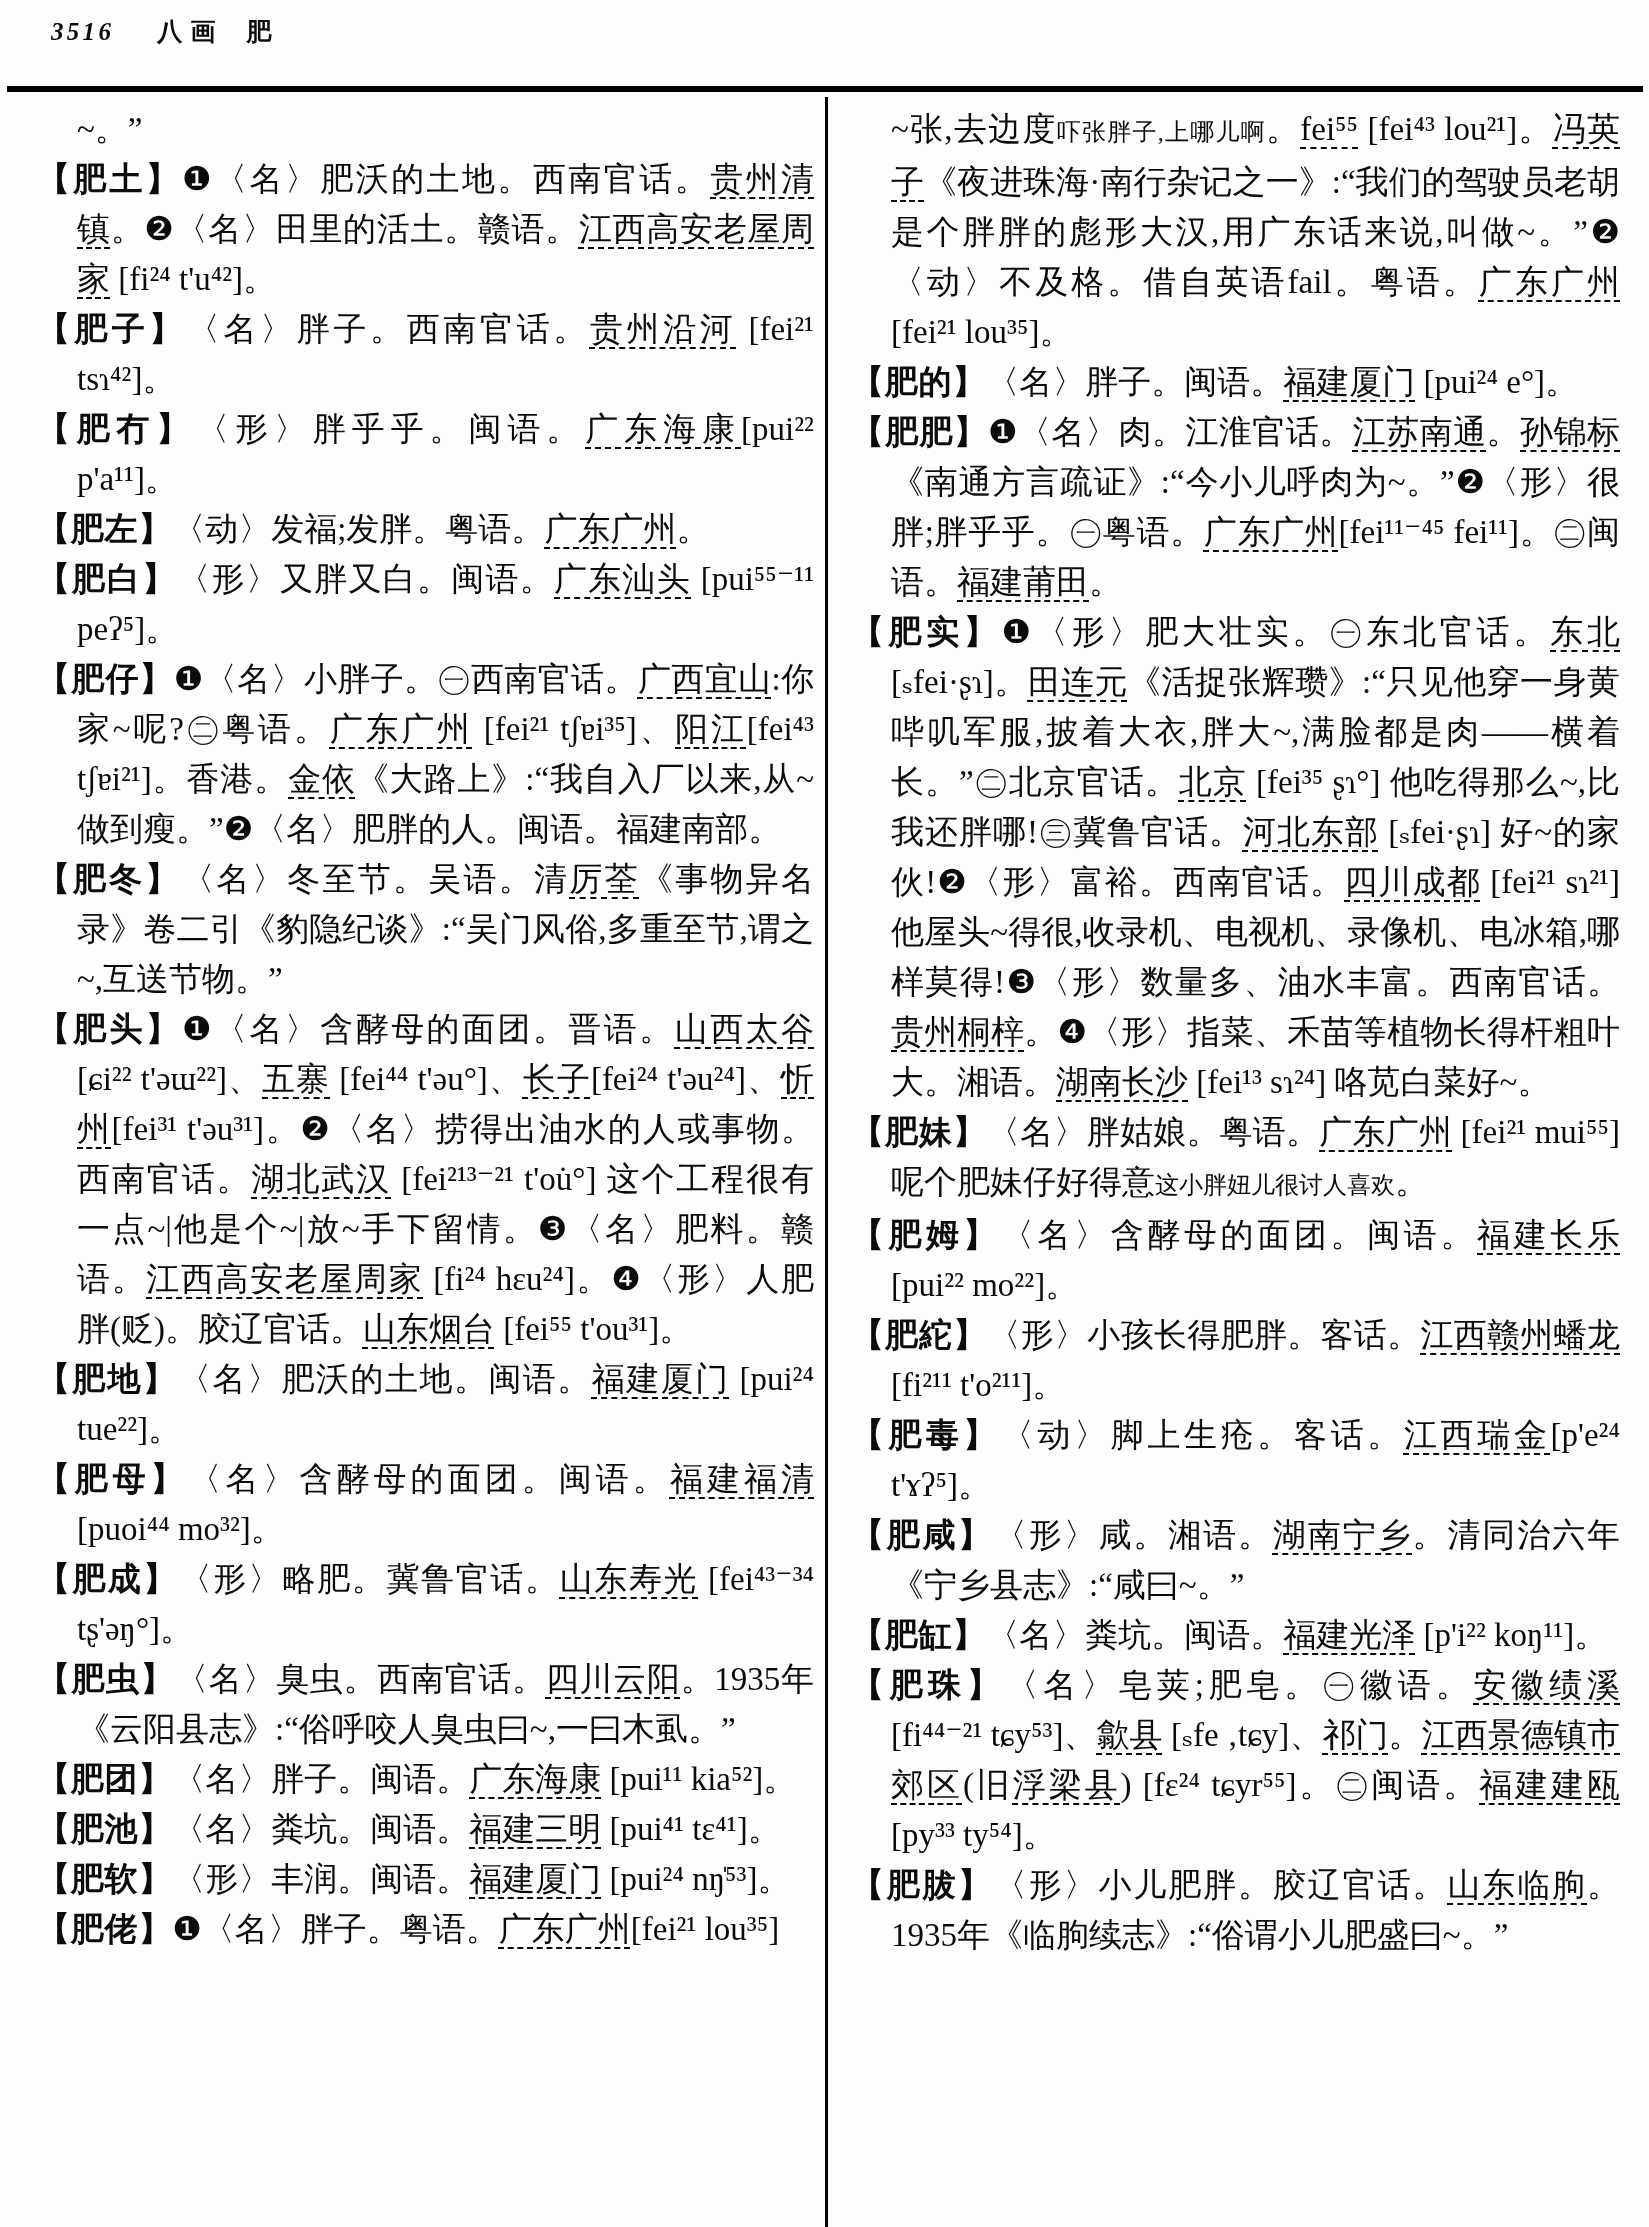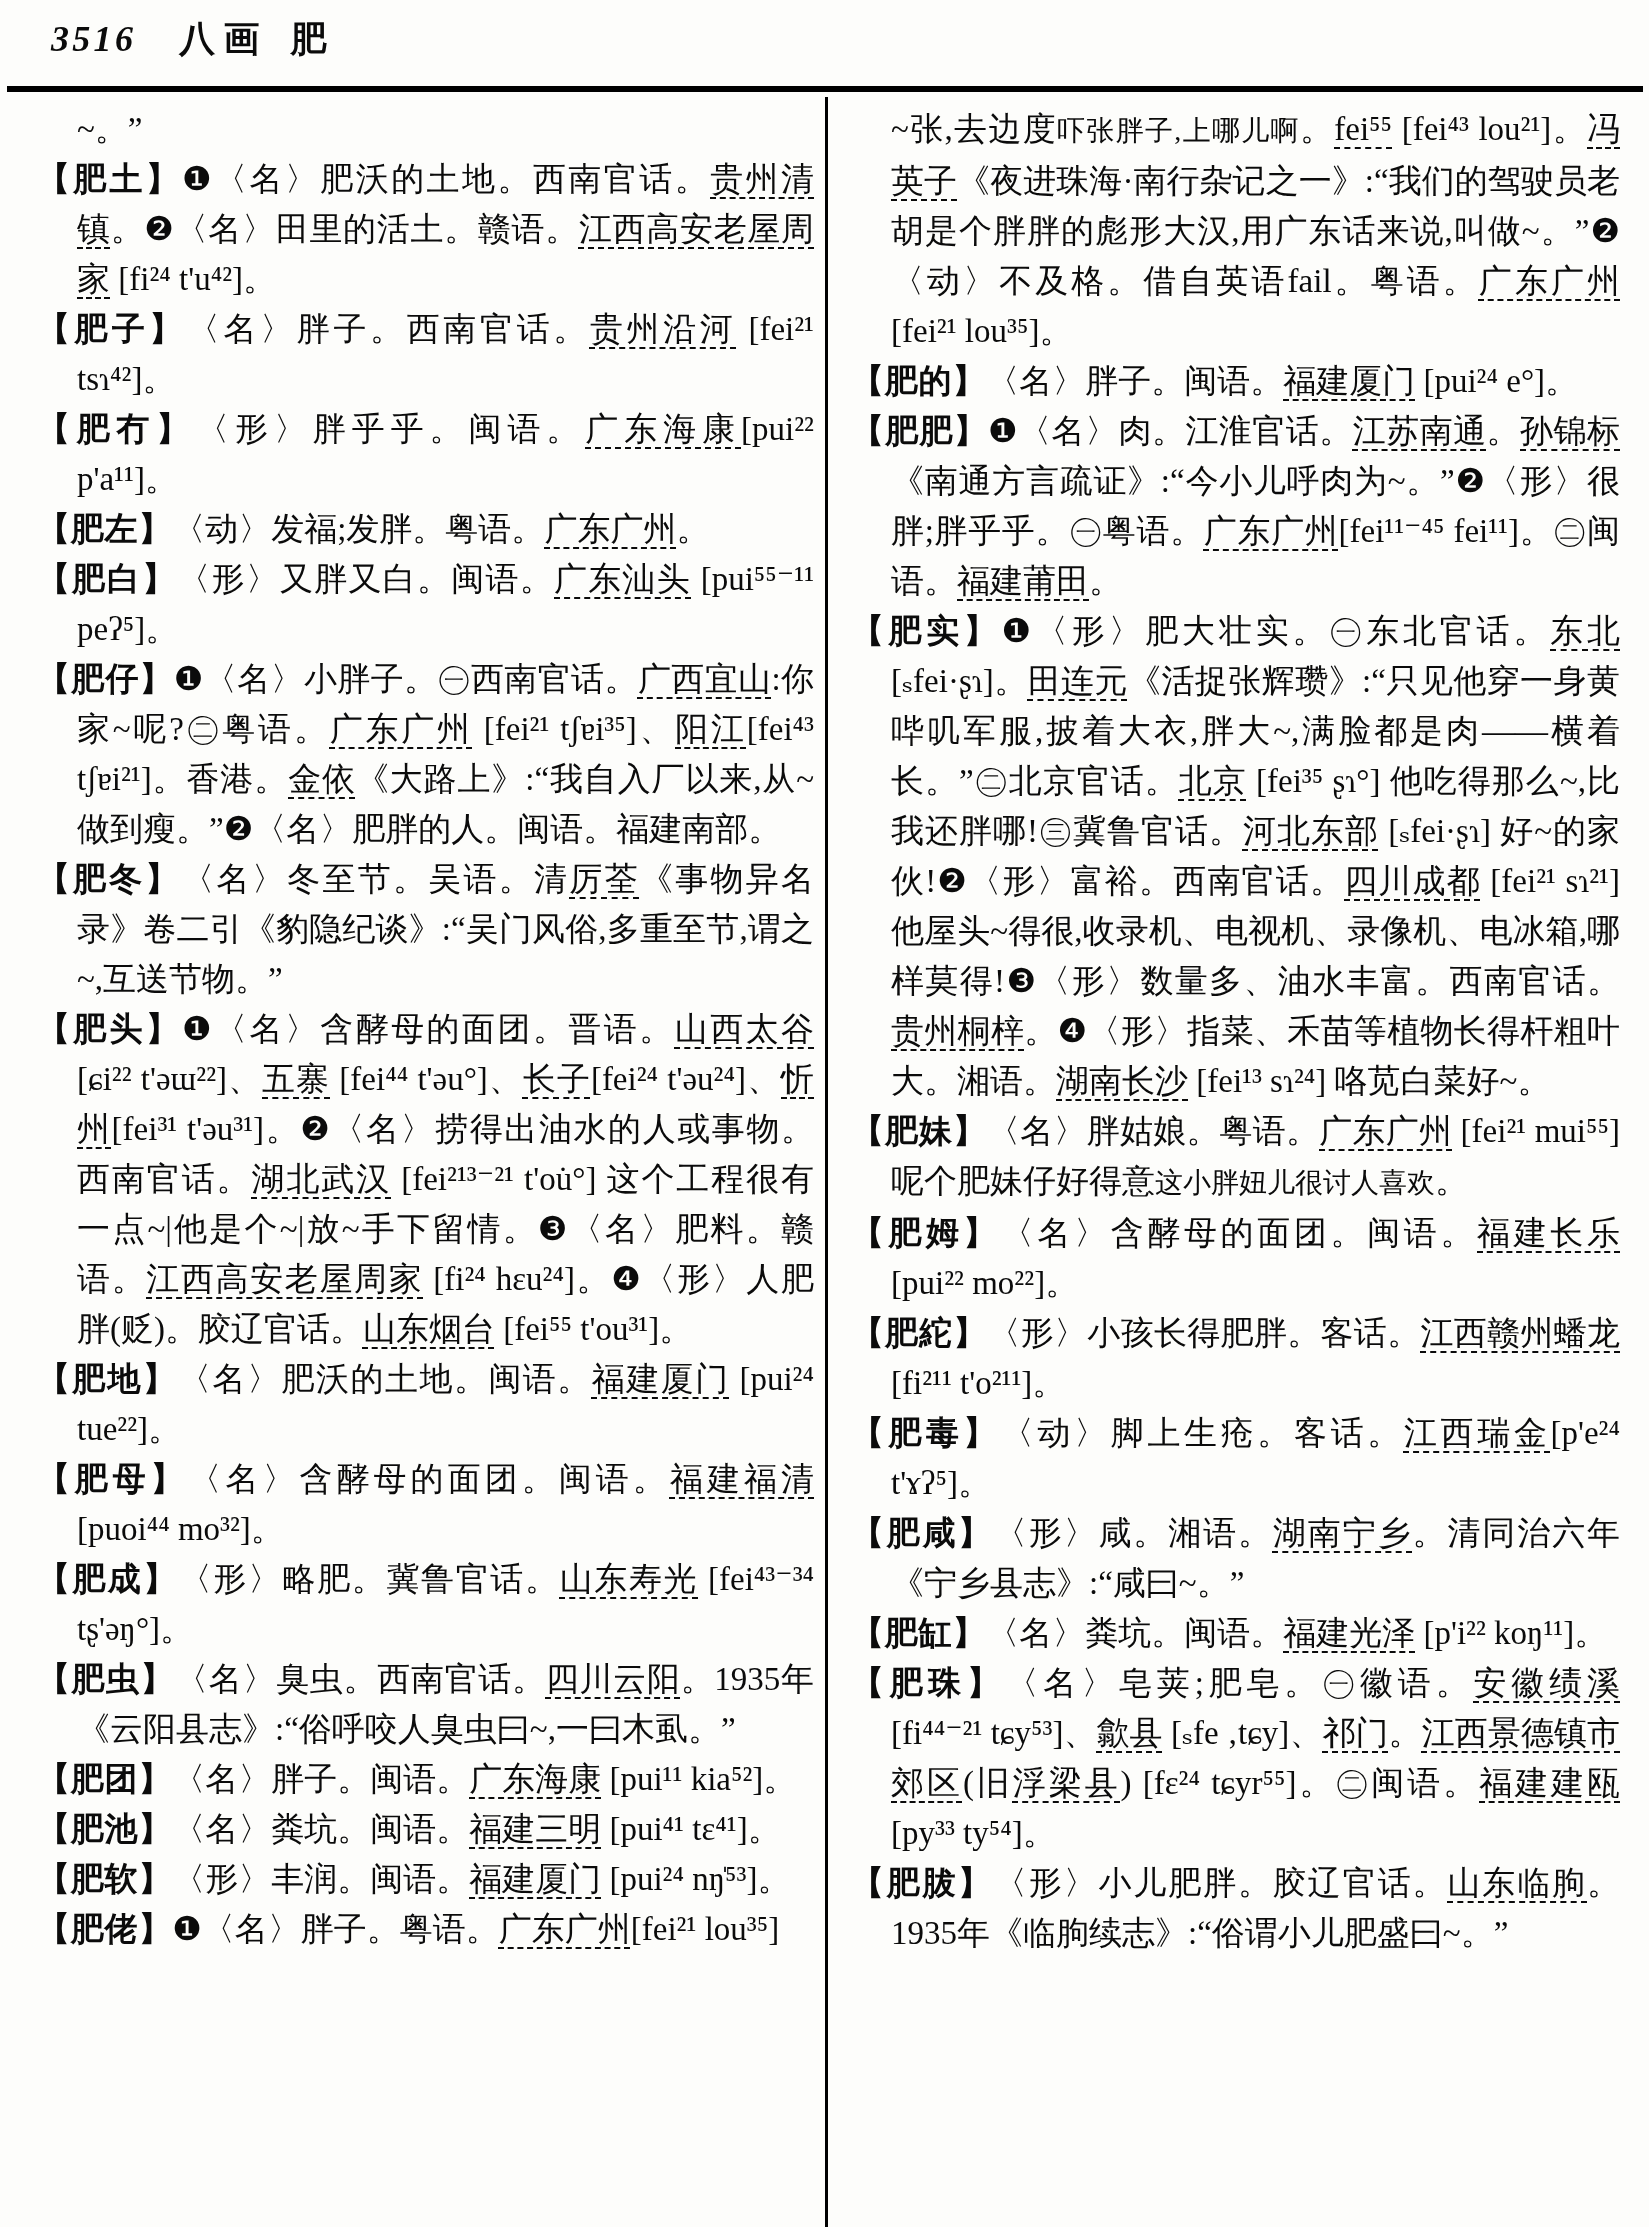--- a/index.html
+++ b/index.html
@@ -6,21 +6,21 @@
   .page{
     position:relative;
     width:1650px;height:2227px;
     background:#fdfdfb;
     color:#0b0b0b;
     font-family:"Liberation Serif","DejaVu Serif",serif;
     overflow:hidden;
   }
   .header{
     position:absolute;top:15px;left:51px;
-    font-size:36px;font-weight:700;
+    font-size:25px;font-weight:700;
     white-space:nowrap;
   }
   .pageno{font-style:italic;letter-spacing:3.3px;}
   .section{margin-left:43px;letter-spacing:8.2px;}
   .hwchar{margin-left:23px;letter-spacing:0;}
   .toprule{
     position:absolute;top:86px;left:6.6px;right:6.6px;height:5.8px;
     background:#000;
   }
   .divider{
@@ -39,21 +39,21 @@
     margin:0;padding-left:40px;text-indent:-40px;
   }
   p.cont{text-indent:0;}
   .hw{font-weight:700;letter-spacing:0.8px;}
   .u{
     text-decoration:underline;
     text-decoration-style:dashed;
     text-decoration-thickness:1.6px;
     text-underline-offset:6.6px;
   }
-  .g{font-size:28px;margin-top:14px;}
+  .g{font-size:24px;margin-top:14px;}
 </style>
 </head>
 <body>
 
 <div class="page">
   <div class="header">
     <span class="pageno">3516</span><span class="section">八画</span><span class="hwchar">肥</span>
   </div>
   <div class="toprule"></div>
   <div class="divider"></div>

